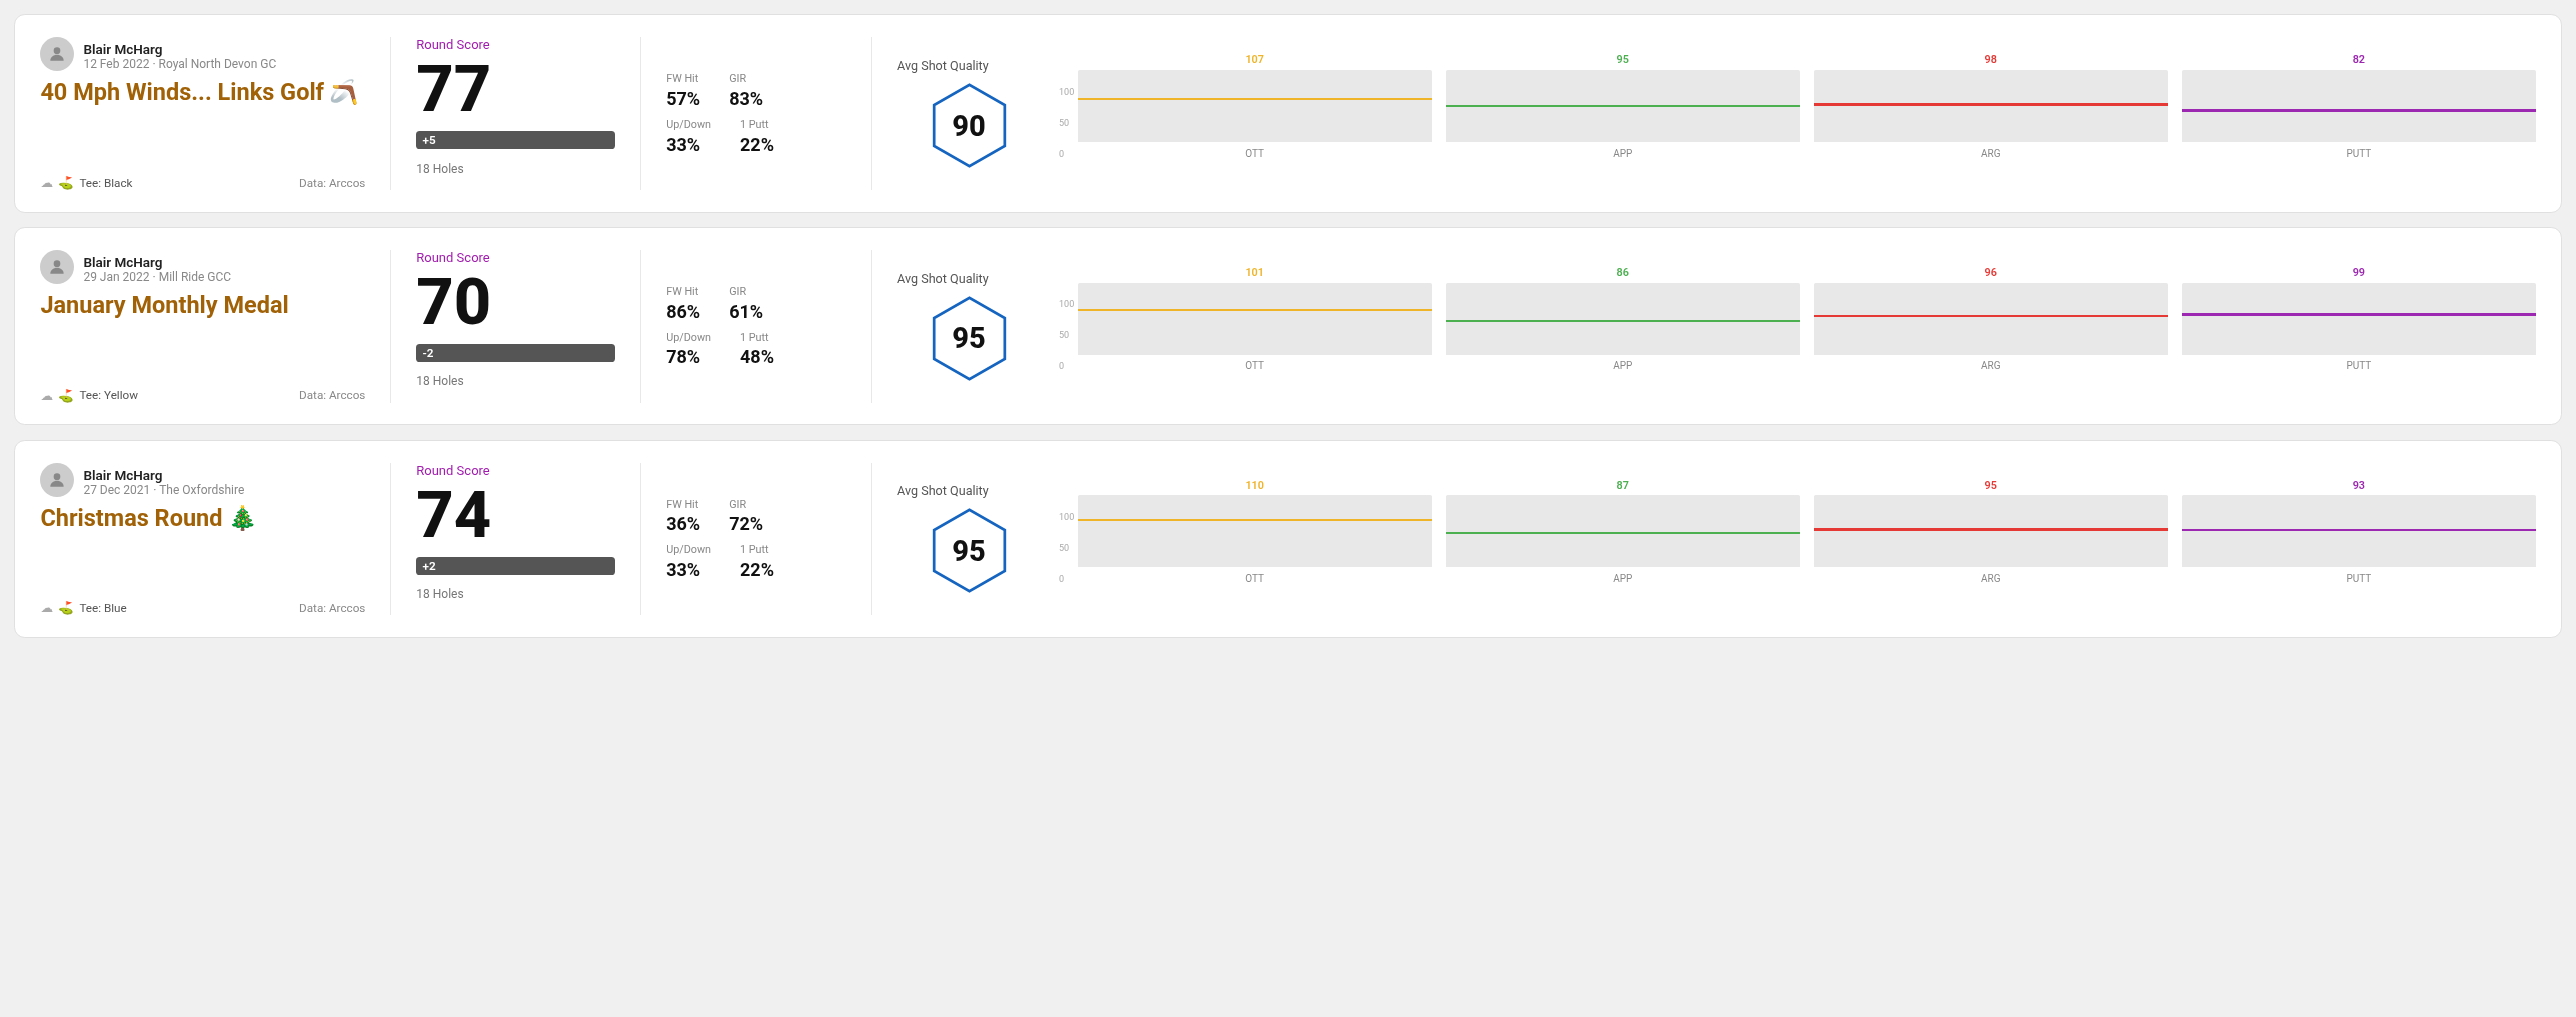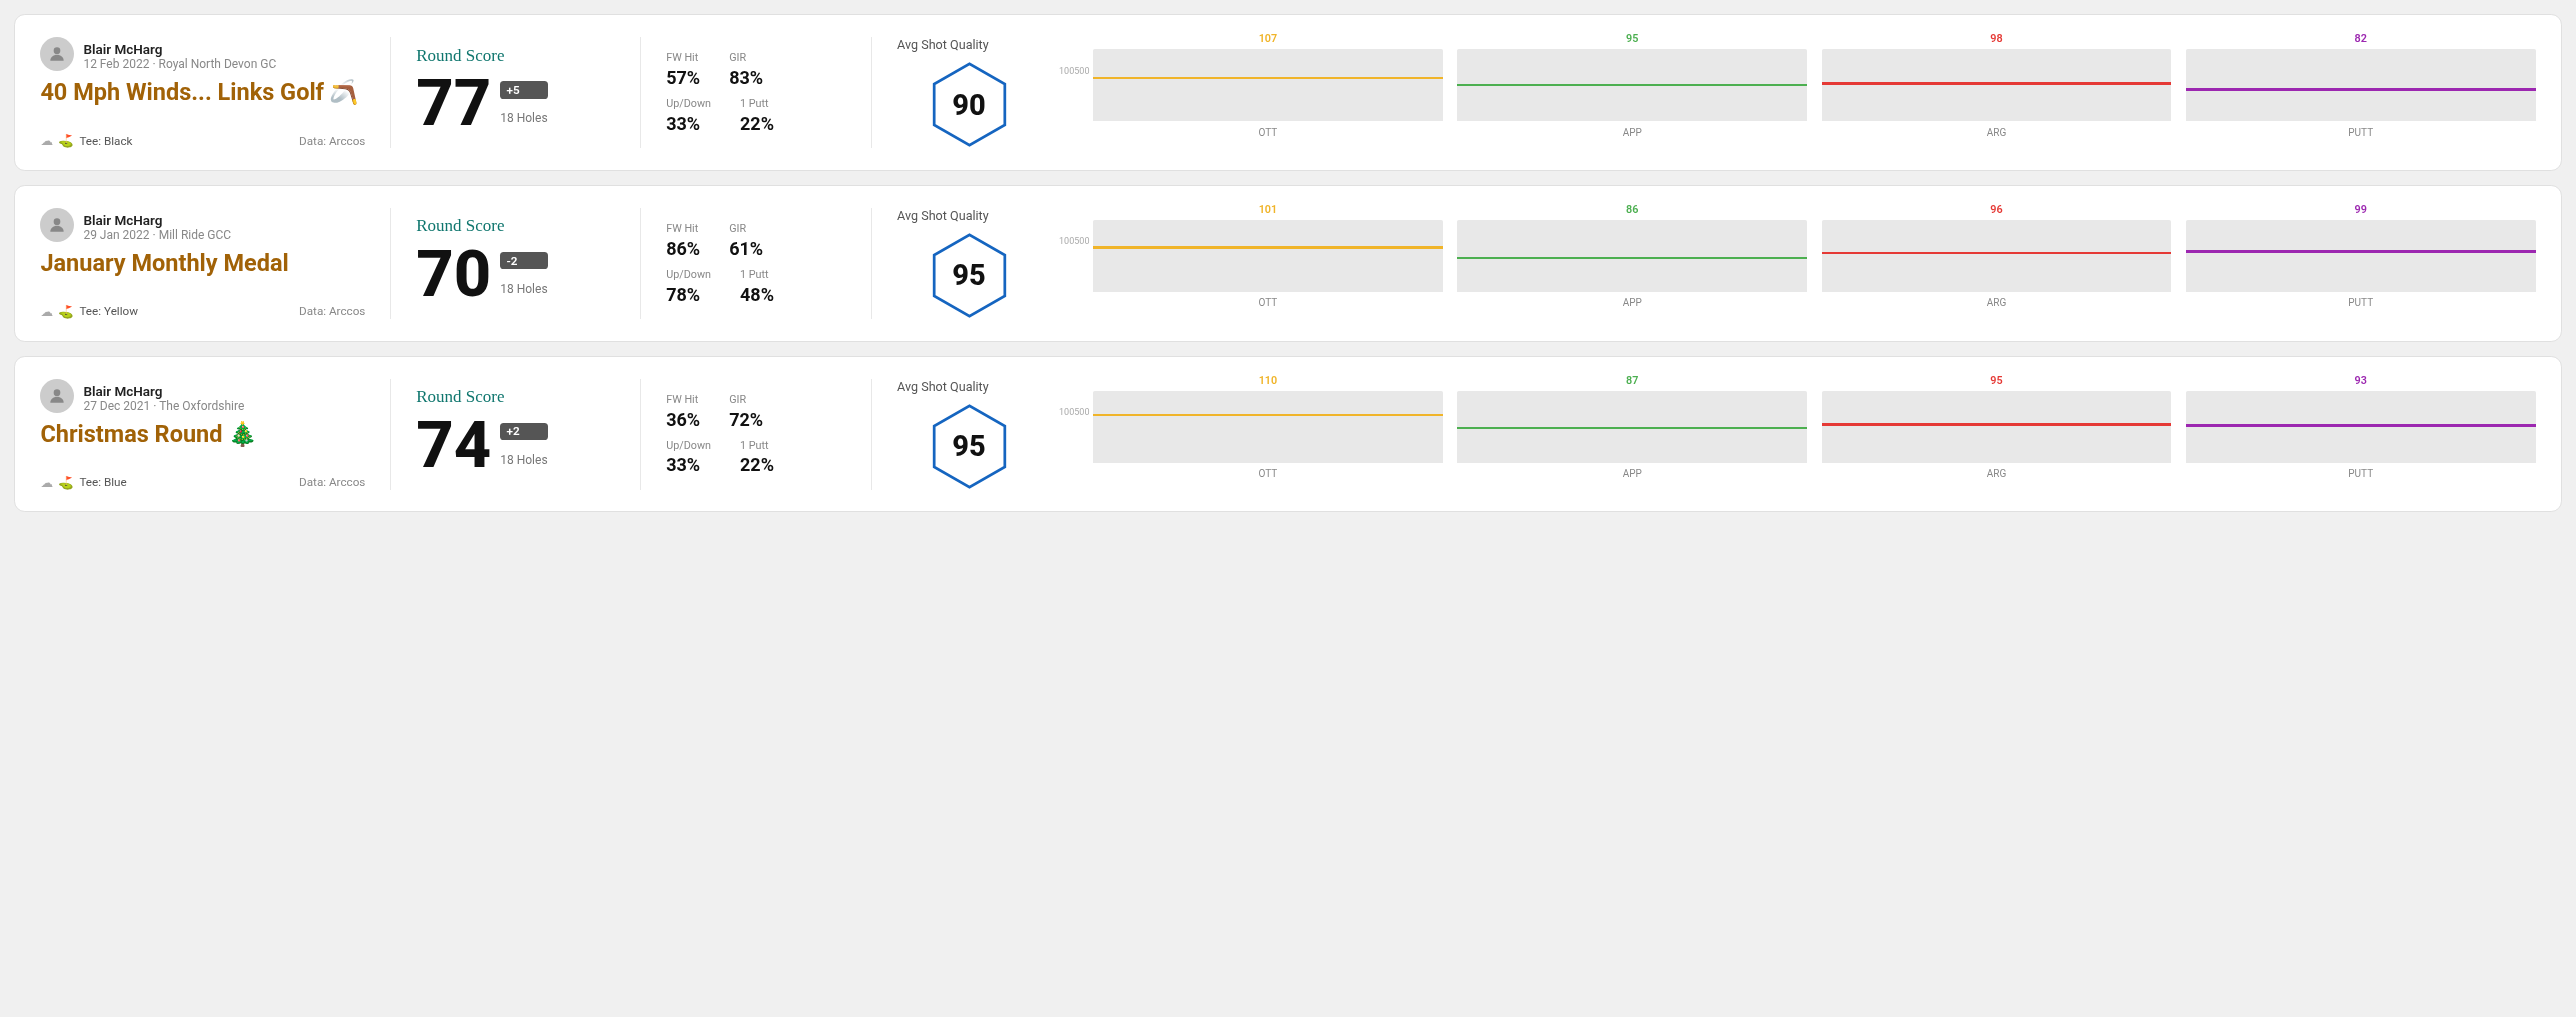--- a/index.html
+++ b/index.html
@@ -84,30 +84,29 @@
       flex-shrink: 0;
     }
     .score-section {
       width: 199px;
       flex-shrink: 0;
       display: flex;
       flex-direction: column;
       justify-content: center;
     }
     .score-label {
-      font-size: 17px;
-      color: #0f766e;
+      font-size: 13px;
+      color: #a21caf;
       margin-bottom: 5.4px;
-      font-family: Liberation Serif, serif;
     }
     .score-main {
       display: flex;
-      align-items: flex-end;
       gap: 9px;
       margin-bottom: 3.6px;
+      flex-direction: column;
     }
     .score-number {
       font-size: 65px;
       font-weight: 800;
       color: #111;
       line-height: 1;
     }
     .score-badge {
       background: #555;
       color: #fff;
@@ -217,21 +216,21 @@
       height: 2.7px;
       position: absolute;
     }
     .bar-label {
       font-size: 10px;
       color: #888;
       margin-top: 3.6px;
     }
     .y-axis {
       display: flex;
-      flex-direction: row;
+      flex-direction: column;
       justify-content: space-between;
       height: 72px;
       margin-right: 3.6px;
       font-size: 9px;
       color: #aaa;
     }
     .chart-inner {
       display: flex;
       align-items: flex-end;
       width: 100%;

